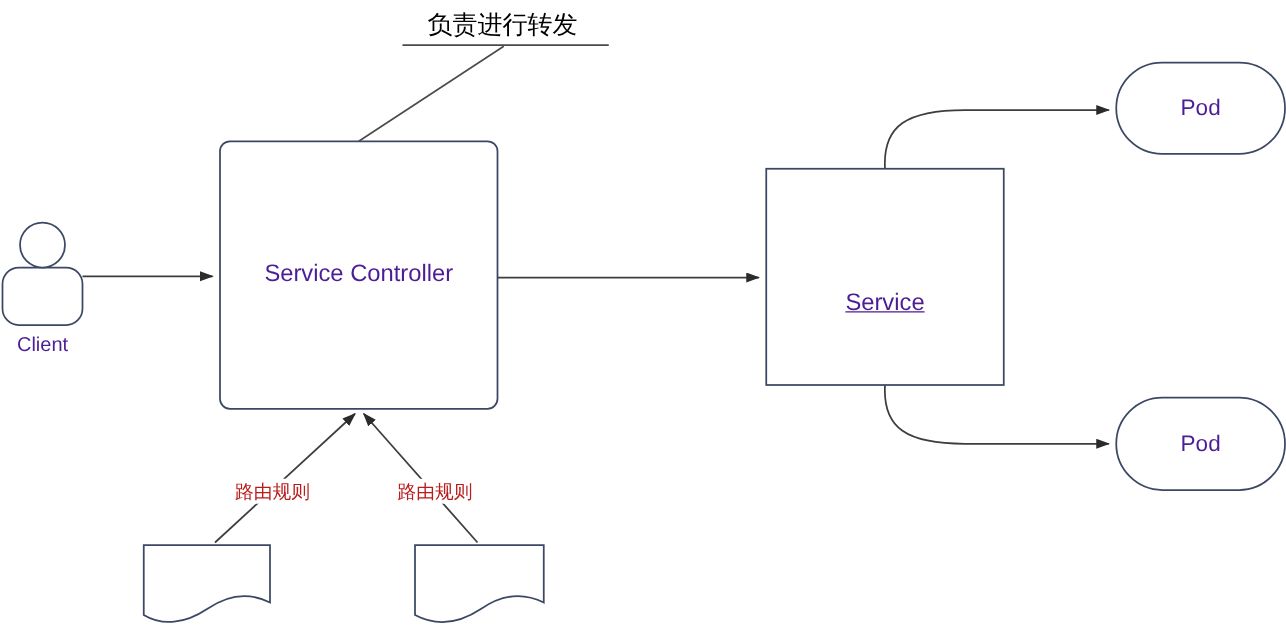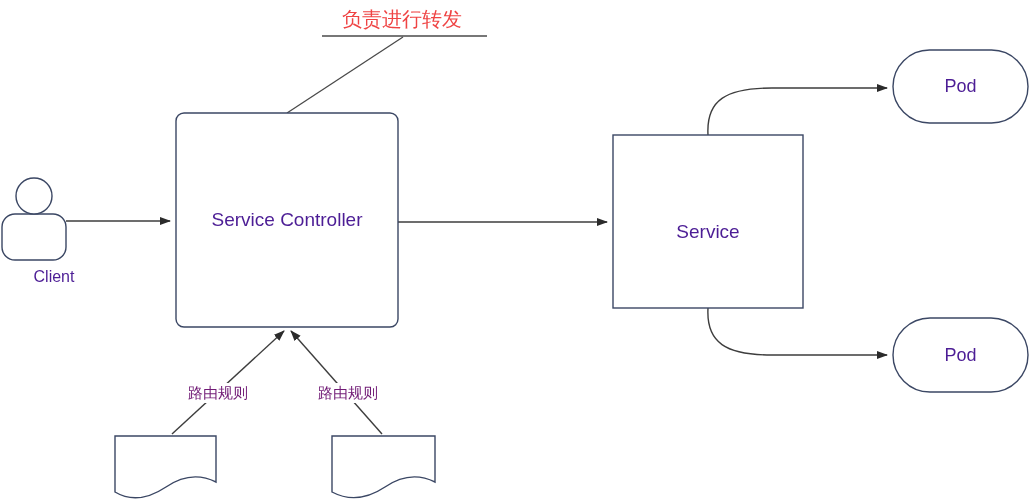--- a/index.html
+++ b/index.html
@@ -17,32 +17,32 @@
     display: flex;
     align-items: center;
     justify-content: center;
     color: #4c1d95;
     white-space: nowrap;
     pointer-events: none;
   }
   .node-label { font-size: 19px; }
   .pod-label { font-size: 18px; }
   .doc-label { font-size: 17px; }
-  .client-label { font-size: 16px; padding-left: 20px; }
-  .note-label { font-size: 20px; color: #ef4444; }
+  .client-label { font-size: 16px; }
+  .note-label { font-size: 20px; color: #000000; }
   .route-label {
     font-size: 15px;
-    color: #701a75;
+    color: #b91c1c;
     background: #ffffff;
     padding: 0 2px;
   }
   
   .lbl-client   { left: 0px;   top: 266px; width: 68px;  height: 22px; }
   .lbl-ic       { left: 176px; top: 113px; width: 222px; height: 214px; }
-  .lbl-service  { left: 613px; top: 124px; width: 190px; height: 216px; }
+  .lbl-service  { left: 613px; top: 135px; width: 190px; height: 216px; text-decoration: underline; }
   .lbl-pod-top  { left: 893px; top: 50px;  width: 135px; height: 73px; }
   .lbl-pod-bot  { left: 893px; top: 318px; width: 135px; height: 74px; }
   .lbl-ingress1 { left: 115px; top: 437px; width: 101px; height: 48px; }
   .lbl-ingress2 { left: 332px; top: 437px; width: 103px; height: 48px; }
   .lbl-note     { left: 312px; top: 6px;   width: 180px; height: 26px; }
   .lbl-route1   { left: 179px; top: 383px; width: 74px;  height: 20px; }
   .lbl-route2   { left: 309px; top: 383px; width: 74px;  height: 20px; }
 </style>
 </head>
 <body>

